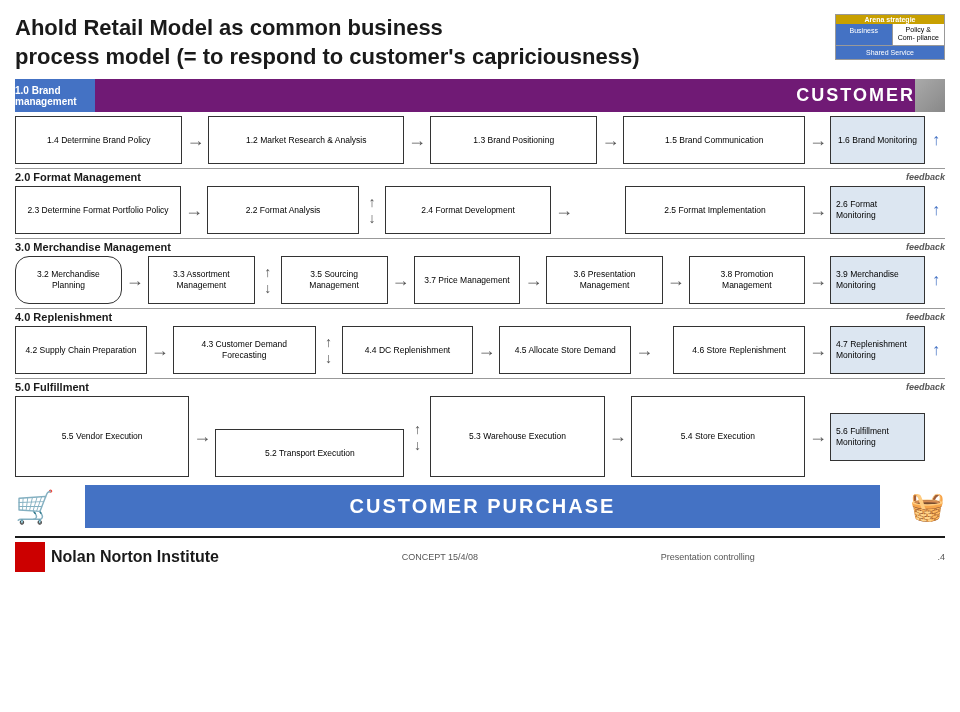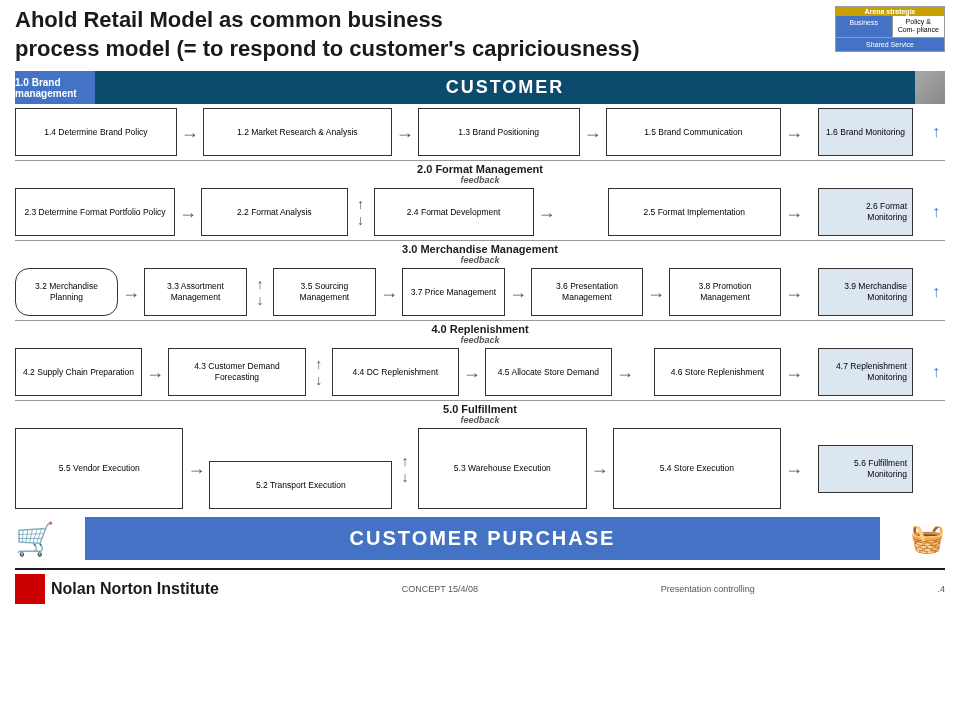--- a/index.html
+++ b/index.html
@@ -7,21 +7,21 @@
       font-family: Arial, sans-serif;
       background: #fff;
       width: 960px;
       min-height: 712px;
       position: relative;
       overflow: hidden;
     }
 
     .main-container {
       width: 960px;
-      padding: 6px 15px;
+      padding: 14px 15px;
     }
 
     
     .header-section {
       display: flex;
       justify-content: space-between;
       align-items: flex-start;
       margin-bottom: 8px;
     }
 
@@ -77,23 +77,23 @@
       color: #fff;
       padding: 3px 6px;
       font-size: 7px;
       text-align: center;
       width: 100%;
       border-top: 1px solid #999;
     }
 
     
     .customer-banner {
-      background: #0c4a6e;
+      background: #701a75;
       color: #fff;
-      text-align: center;
+      text-align: right;
       font-size: 18px;
       font-weight: bold;
       letter-spacing: 2px;
       padding: 6px 0;
       margin: 0 80px 0 80px;
       margin-bottom: 4px;
     }
 
     
     .process-section {
@@ -101,21 +101,20 @@
     }
 
     .section-header {
       font-size: 11px;
       font-weight: bold;
       color: #1a1a1a;
       margin-bottom: 3px;
       display: flex;
       align-items: center;
       justify-content: space-between;
-      flex-direction: column;
     }
 
     .feedback-label {
       font-size: 9px;
       color: #555;
       font-style: italic;
     }
 
     .process-box {
       background: #fff;
@@ -138,35 +137,35 @@
       color: #555;
       padding: 0 1px;
       flex-shrink: 0;
     }
 
     .monitoring-box {
       background: #dce6f1;
       border: 1px solid #333;
       padding: 4px 5px;
       font-size: 8.5px;
-      text-align: right;
+      text-align: left;
       display: flex;
       align-items: center;
       justify-content: center;
       min-height: 48px;
       flex-shrink: 0;
       width: 95px;
       line-height: 1.3;
     }
 
     
     .row-with-feedback {
       display: flex;
       align-items: center;
-      gap: 14px;
+      gap: 2px;
     }
 
     .boxes-area {
       display: flex;
       align-items: stretch;
       gap: 3px;
       flex: 1;
     }
 
     

